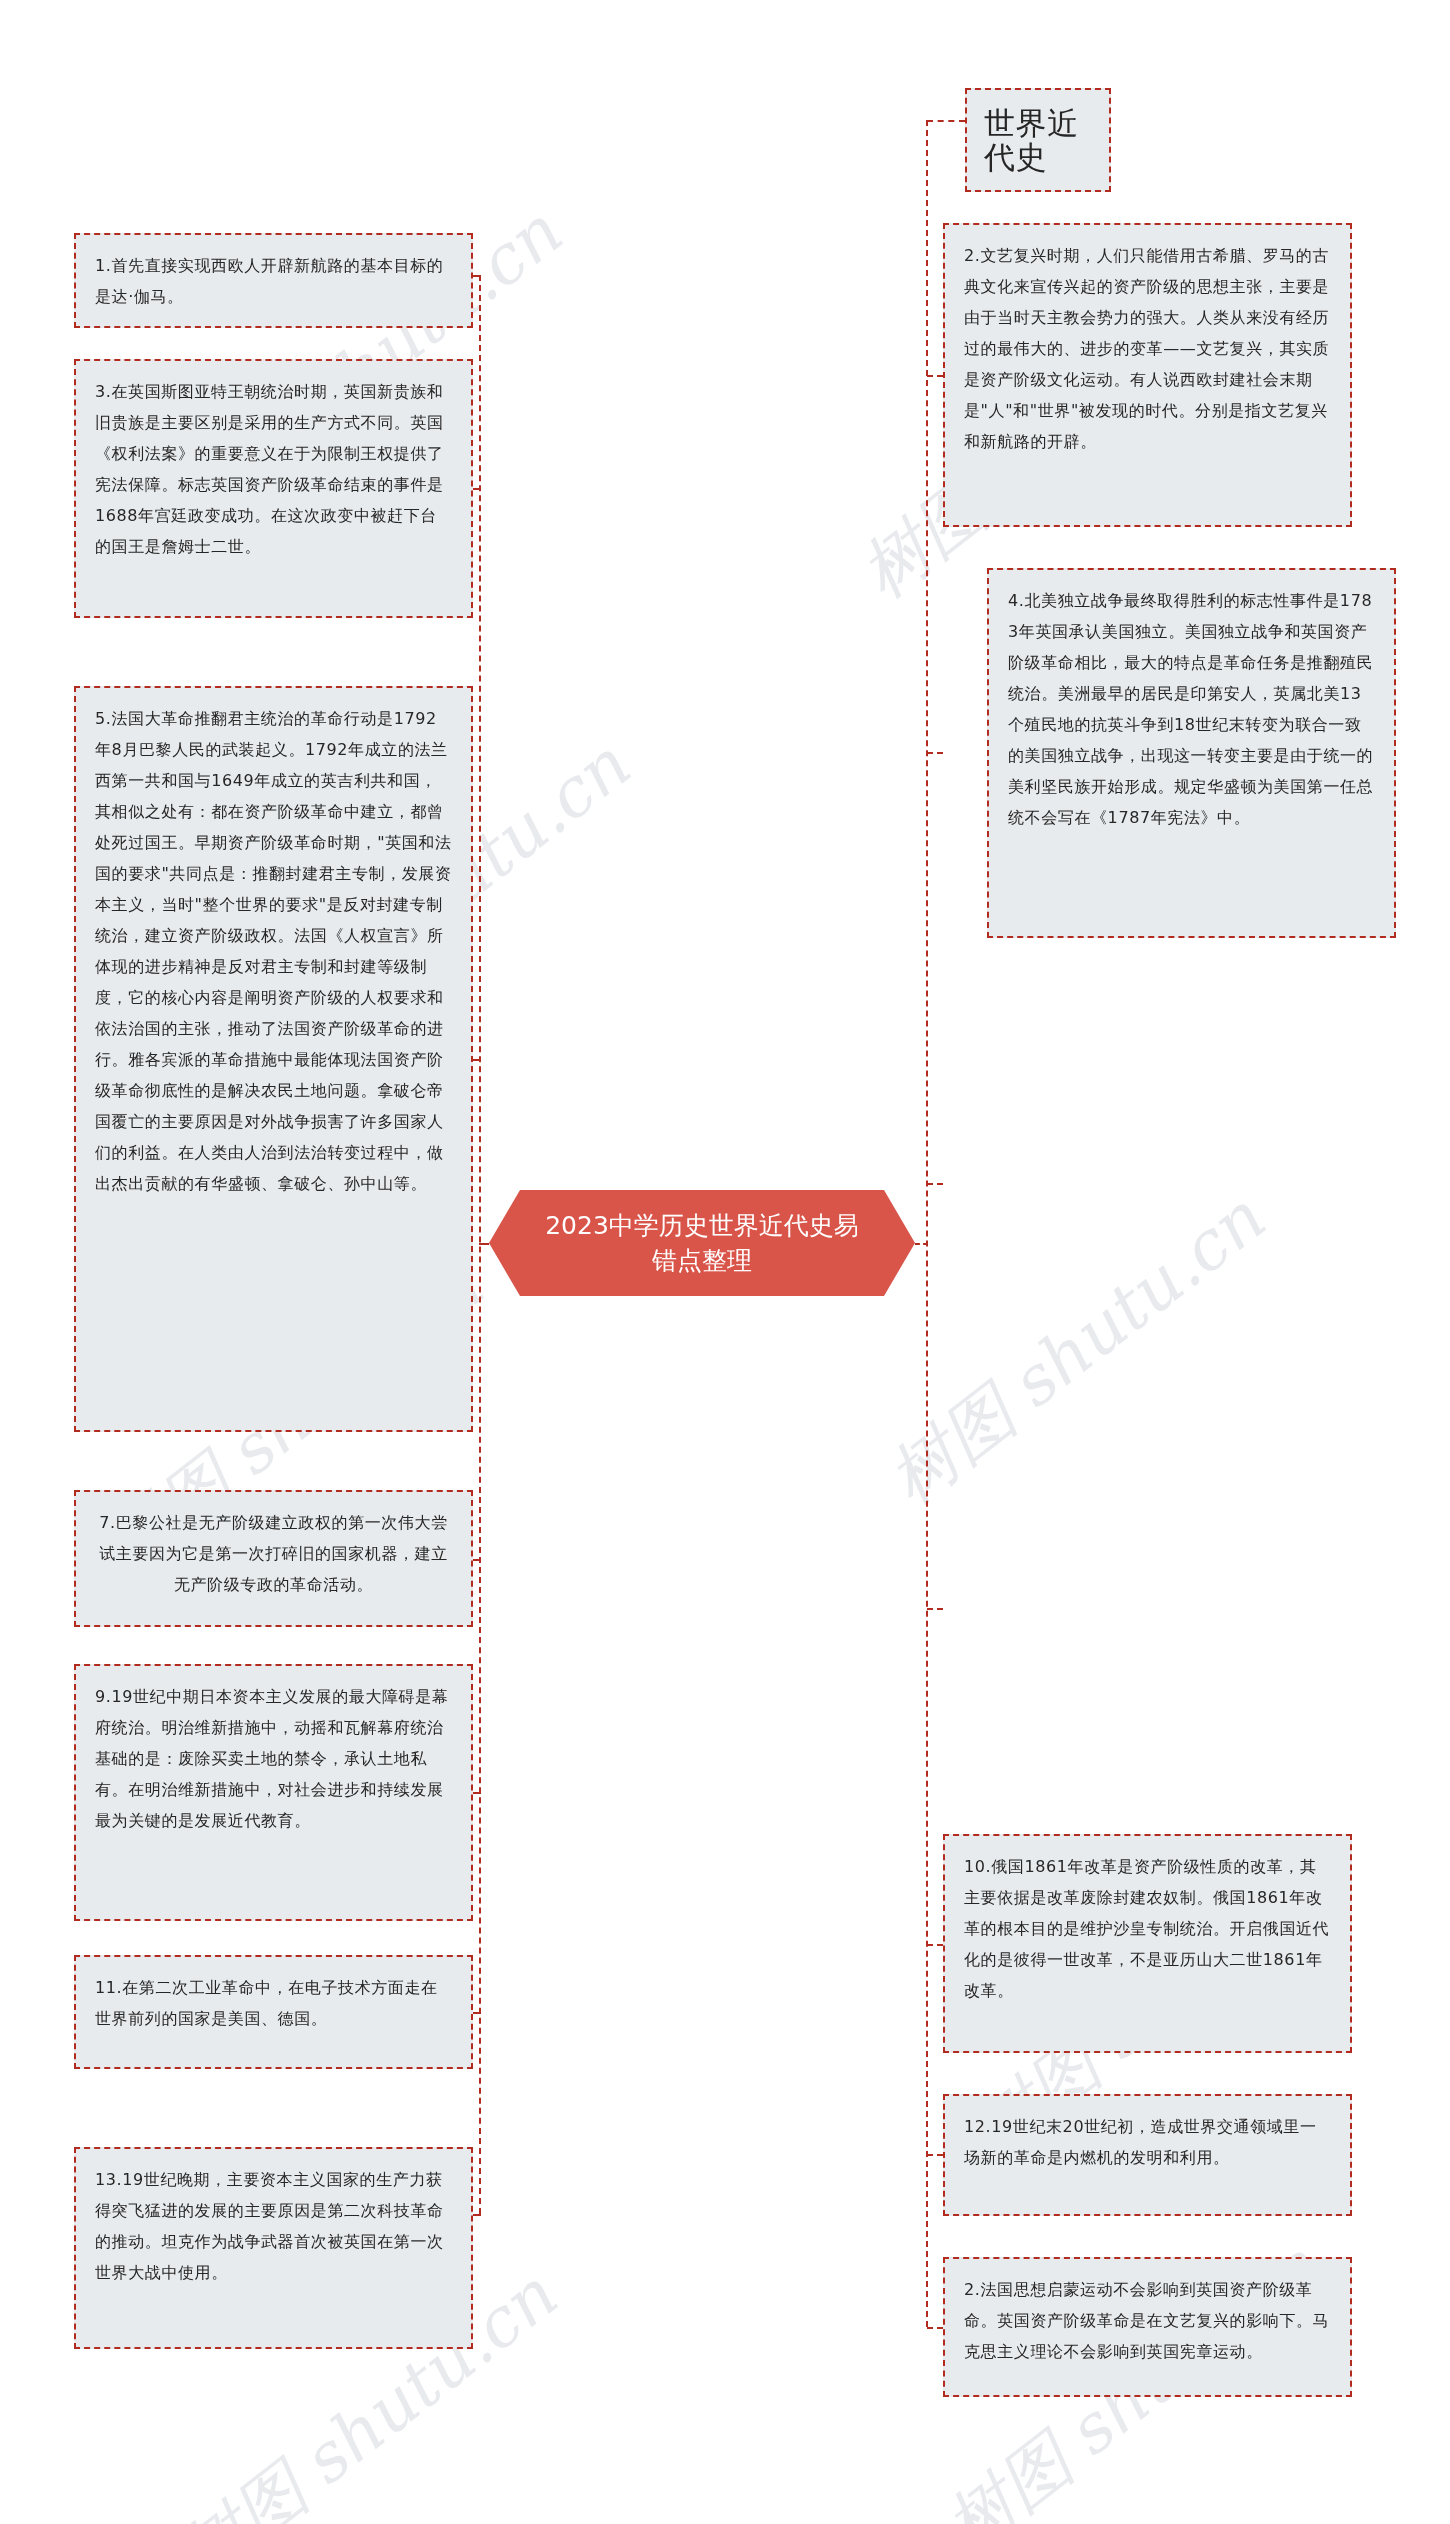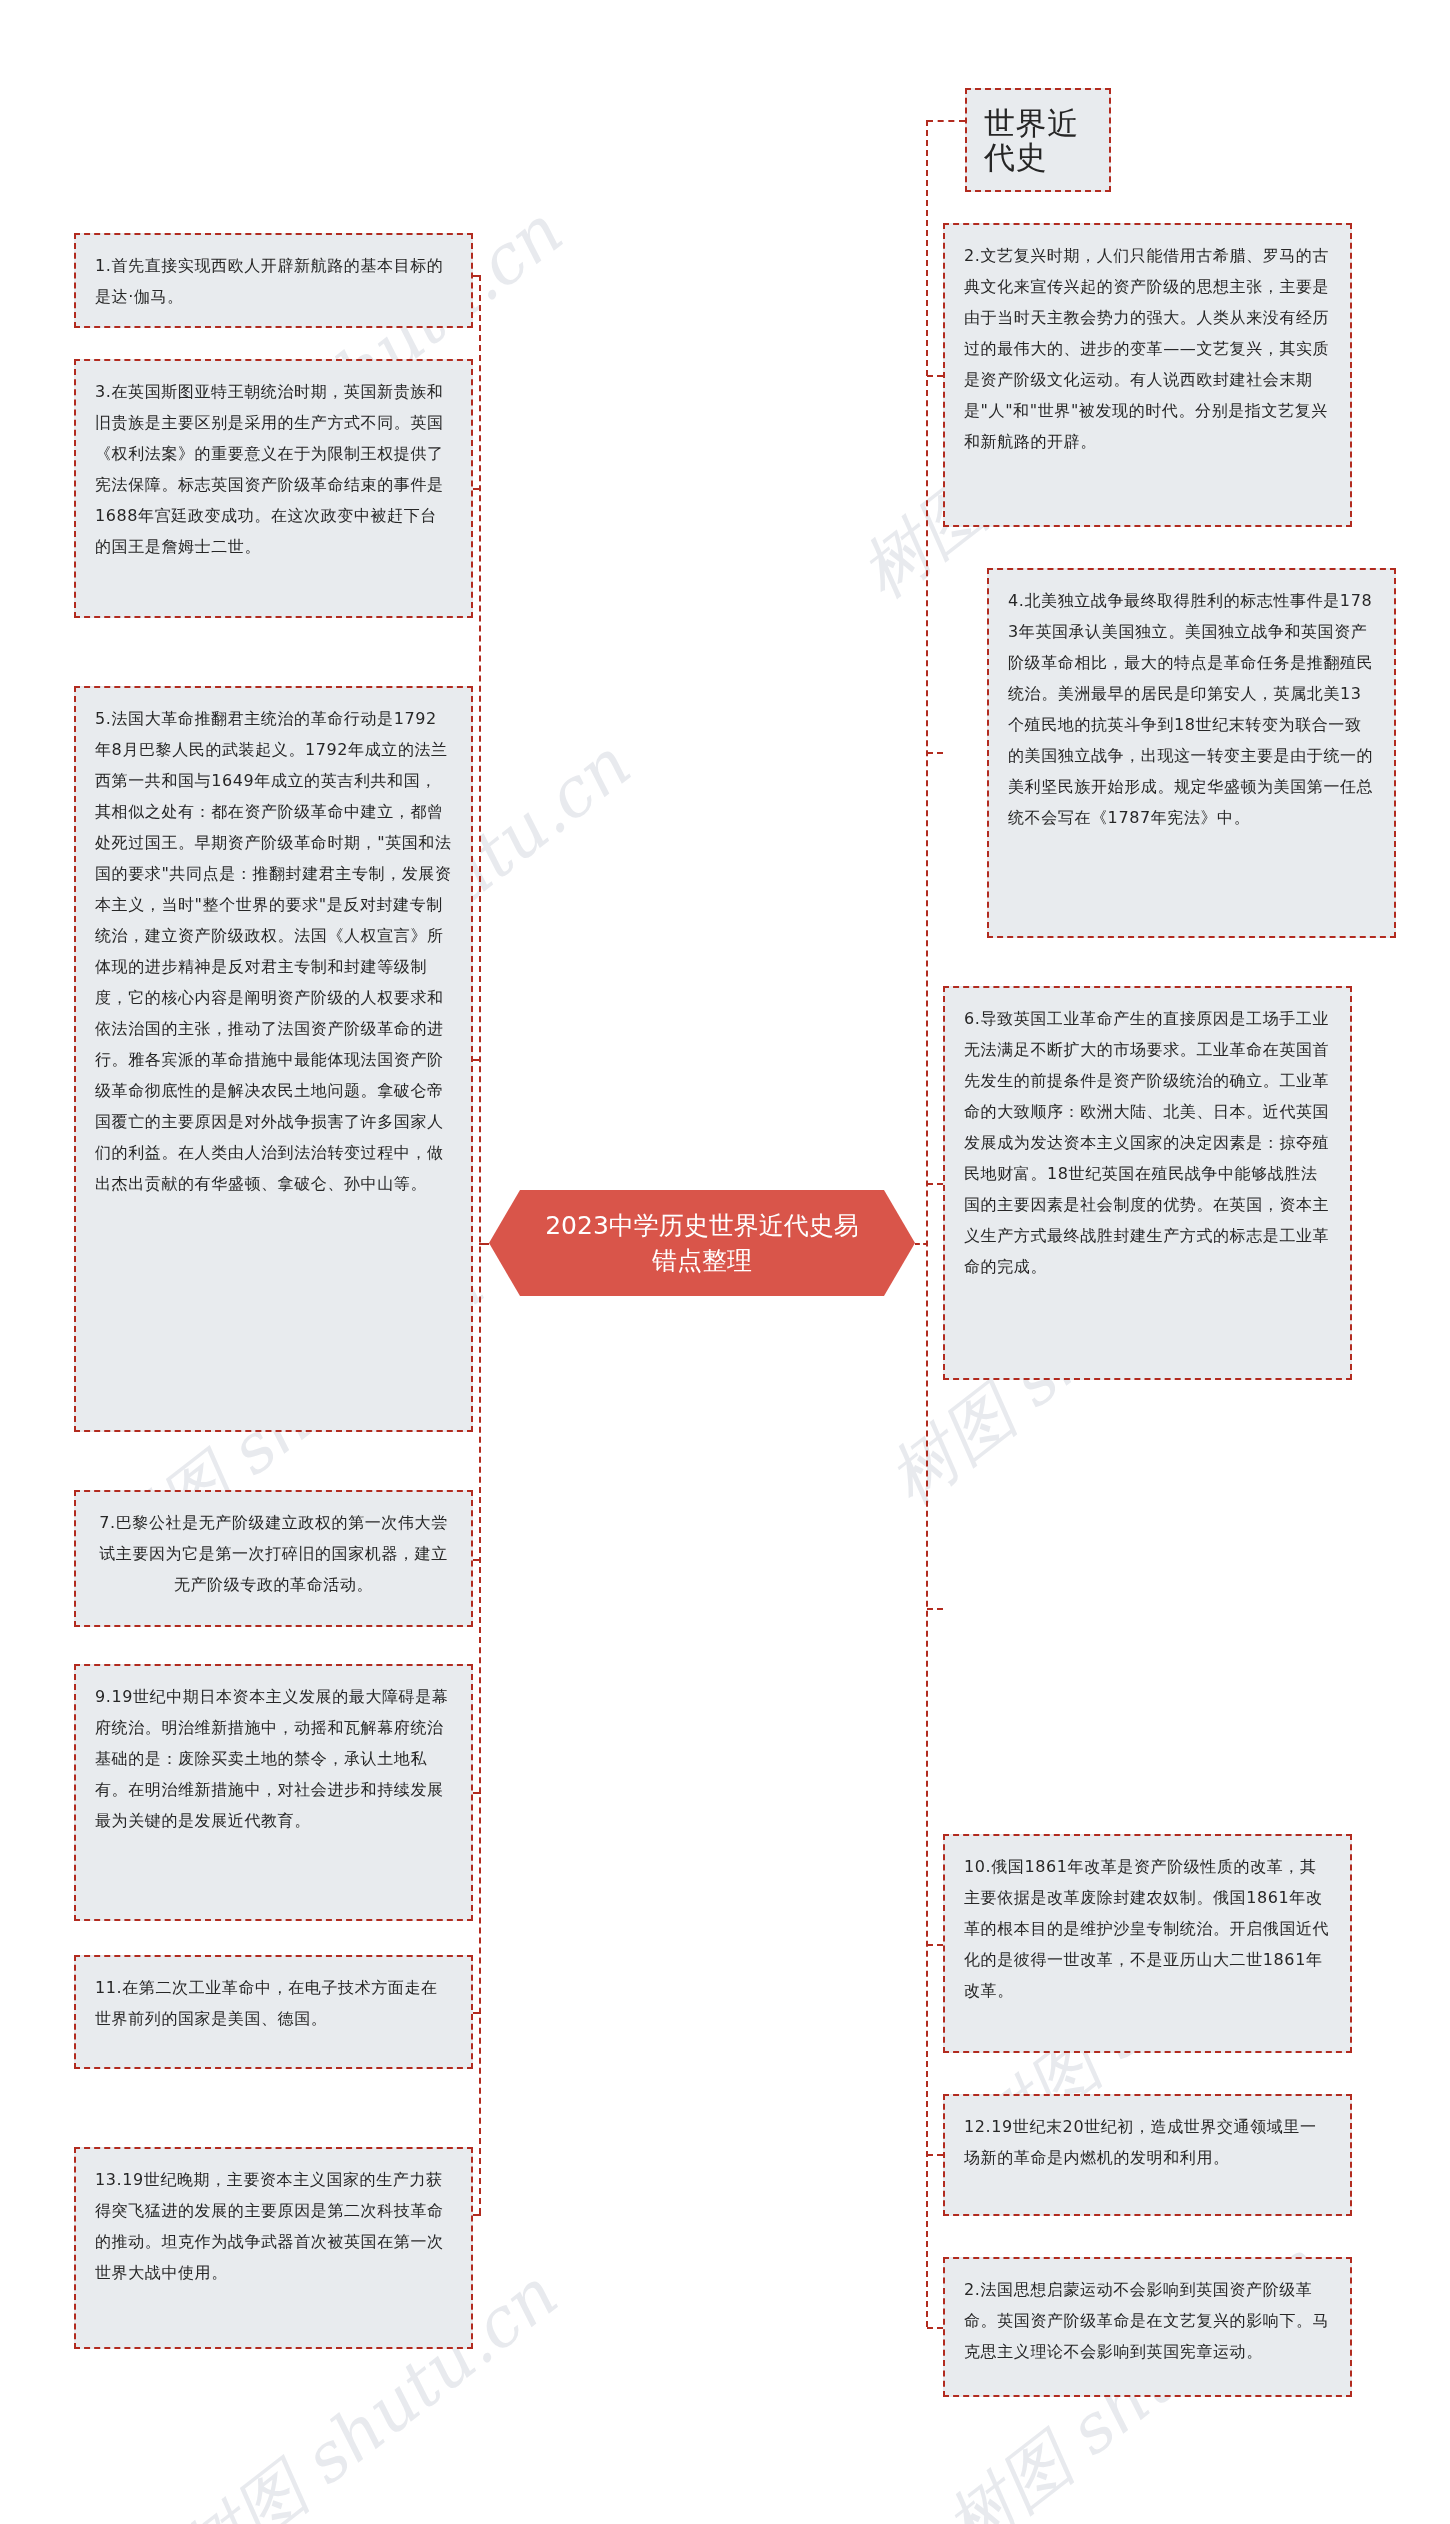--- a/index.html
+++ b/index.html
@@ -111,19 +111,18 @@
   <div class="node left-col" style="top:233px;min-height:82px;"><span>1.首先直接实现西欧人开辟新航路的基本目标的是达·伽马。</span></div>
   <div class="node left-col" style="top:359px;min-height:259px;"><span>3.在英国斯图亚特王朝统治时期，英国新贵族和旧贵族是主要区别是采用的生产方式不同。英国《权利法案》的重要意义在于为限制王权提供了宪法保障。标志英国资产阶级革命结束的事件是1688年宫廷政变成功。在这次政变中被赶下台的国王是詹姆士二世。</span></div>
   <div class="node left-col" style="top:686px;min-height:746px;"><span>5.法国大革命推翻君主统治的革命行动是1792年8月巴黎人民的武装起义。1792年成立的法兰西第一共和国与1649年成立的英吉利共和国，其相似之处有：都在资产阶级革命中建立，都曾处死过国王。早期资产阶级革命时期，"英国和法国的要求"共同点是：推翻封建君主专制，发展资本主义，当时"整个世界的要求"是反对封建专制统治，建立资产阶级政权。法国《人权宣言》所体现的进步精神是反对君主专制和封建等级制度，它的核心内容是阐明资产阶级的人权要求和依法治国的主张，推动了法国资产阶级革命的进行。雅各宾派的革命措施中最能体现法国资产阶级革命彻底性的是解决农民土地问题。拿破仑帝国覆亡的主要原因是对外战争损害了许多国家人们的利益。在人类由人治到法治转变过程中，做出杰出贡献的有华盛顿、拿破仑、孙中山等。</span></div>
   <div class="node left-col" style="top:1490px;min-height:137px;text-align:center;"><span>7.巴黎公社是无产阶级建立政权的第一次伟大尝试主要因为它是第一次打碎旧的国家机器，建立无产阶级专政的革命活动。</span></div>
   <div class="node left-col" style="top:1664px;min-height:257px;"><span>9.19世纪中期日本资本主义发展的最大障碍是幕府统治。明治维新措施中，动摇和瓦解幕府统治基础的是：废除买卖土地的禁令，承认土地私有。在明治维新措施中，对社会进步和持续发展最为关键的是发展近代教育。</span></div>
   <div class="node left-col" style="top:1955px;min-height:114px;"><span>11.在第二次工业革命中，在电子技术方面走在世界前列的国家是美国、德国。</span></div>
   <div class="node left-col" style="top:2113px;min-height:202px;margin-top:34px;"><span>13.19世纪晚期，主要资本主义国家的生产力获得突飞猛进的发展的主要原因是第二次科技革命的推动。坦克作为战争武器首次被英国在第一次世界大战中使用。</span></div>
 
   <div class="node right-col" style="top:223px;min-height:304px;"><span>2.文艺复兴时期，人们只能借用古希腊、罗马的古典文化来宣传兴起的资产阶级的思想主张，主要是由于当时天主教会势力的强大。人类从来没有经历过的最伟大的、进步的变革——文艺复兴，其实质是资产阶级文化运动。有人说西欧封建社会末期是"人"和"世界"被发现的时代。分别是指文艺复兴和新航路的开辟。</span></div>
   <div class="node right-col" style="top:568px;min-height:370px;margin-left:44px;"><span>4.北美独立战争最终取得胜利的标志性事件是1783年英国承认美国独立。美国独立战争和英国资产阶级革命相比，最大的特点是革命任务是推翻殖民统治。美洲最早的居民是印第安人，英属北美13个殖民地的抗英斗争到18世纪末转变为联合一致的美国独立战争，出现这一转变主要是由于统一的美利坚民族开始形成。规定华盛顿为美国第一任总统不会写在《1787年宪法》中。</span></div>
-  <div class="node right-col" style="top:986px;min-height:394px;"><span>6.导致英国工业革命产生的直接原因是工场手工业无法满足不断扩大的市场要求。工业革命在英国首先发生的前提条件是资产阶级统治的确立。工业革命的大致顺序：欧洲大陆、北美、日本。近代英国发展成为发达资本主义国家的决定因素是：掠夺殖民地财富。18世纪英国在殖民战争中能够战胜法国的主要因素是社会制度的优势。在英国，资本主义生产方式最终战胜封建生产方式的标志是工业革命的完成。</span></div>
   <div class="node right-col" style="top:1834px;min-height:219px;"><span>10.俄国1861年改革是资产阶级性质的改革，其主要依据是改革废除封建农奴制。俄国1861年改革的根本目的是维护沙皇专制统治。开启俄国近代化的是彼得一世改革，不是亚历山大二世1861年改革。</span></div>
   <div class="node right-col" style="top:2094px;min-height:122px;"><span>12.19世纪末20世纪初，造成世界交通领域里一场新的革命是内燃机的发明和利用。</span></div>
   <div class="node right-col" style="top:2257px;min-height:140px;"><span>2.法国思想启蒙运动不会影响到英国资产阶级革命。英国资产阶级革命是在文艺复兴的影响下。马克思主义理论不会影响到英国宪章运动。</span></div>
 
 </div>
 
 
 </body></html>

